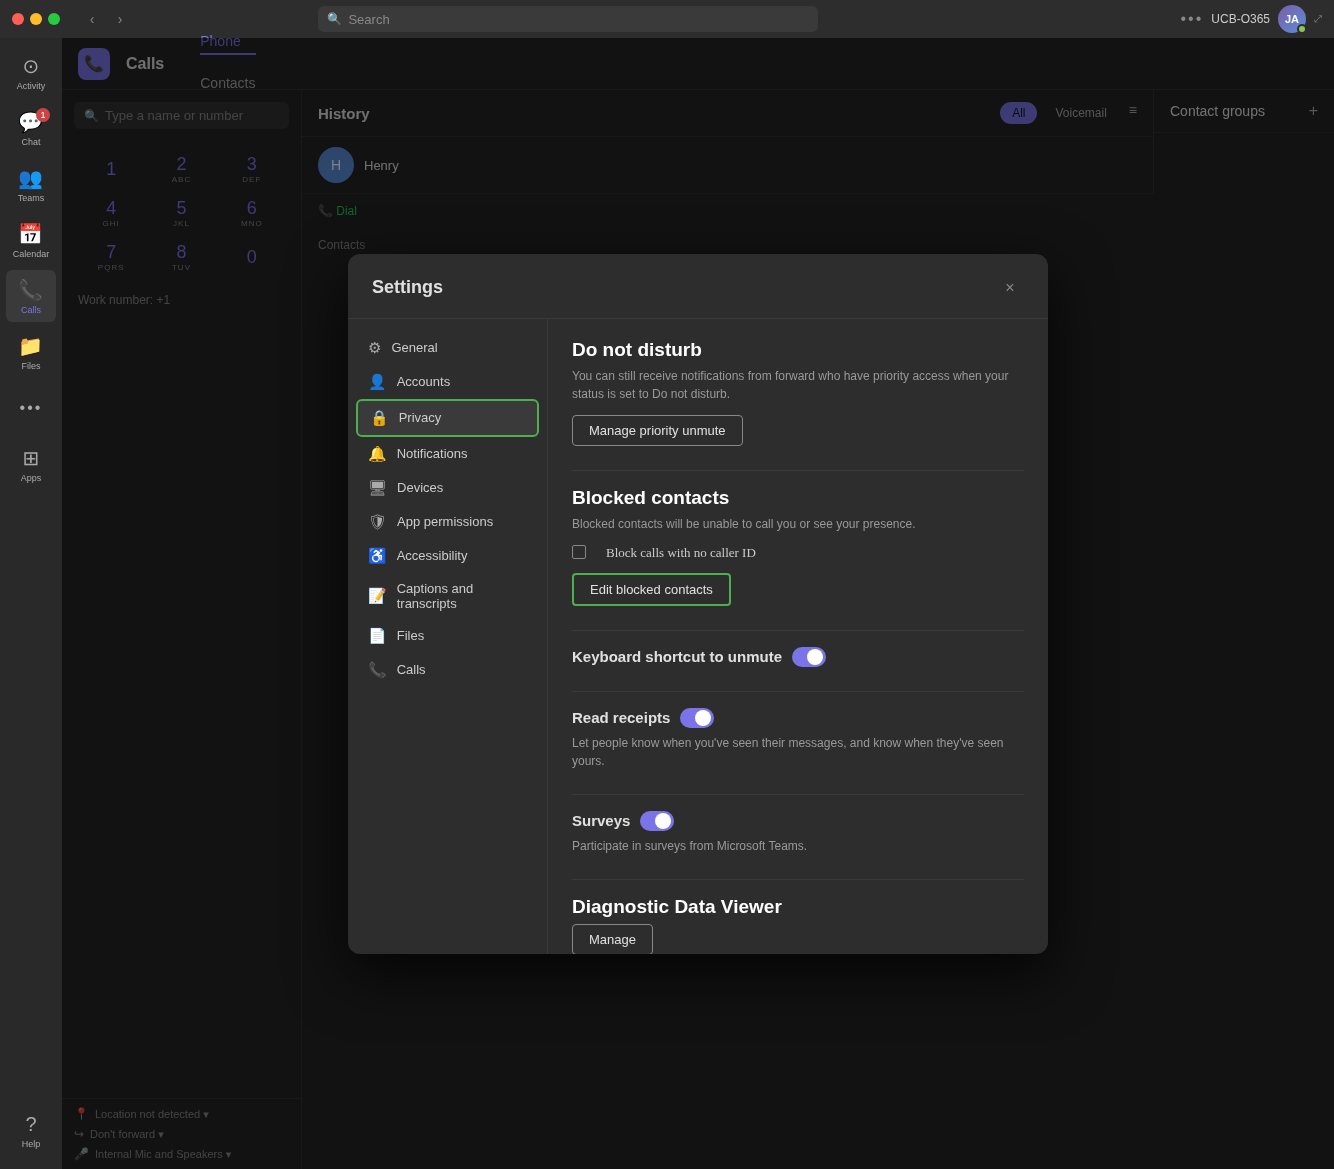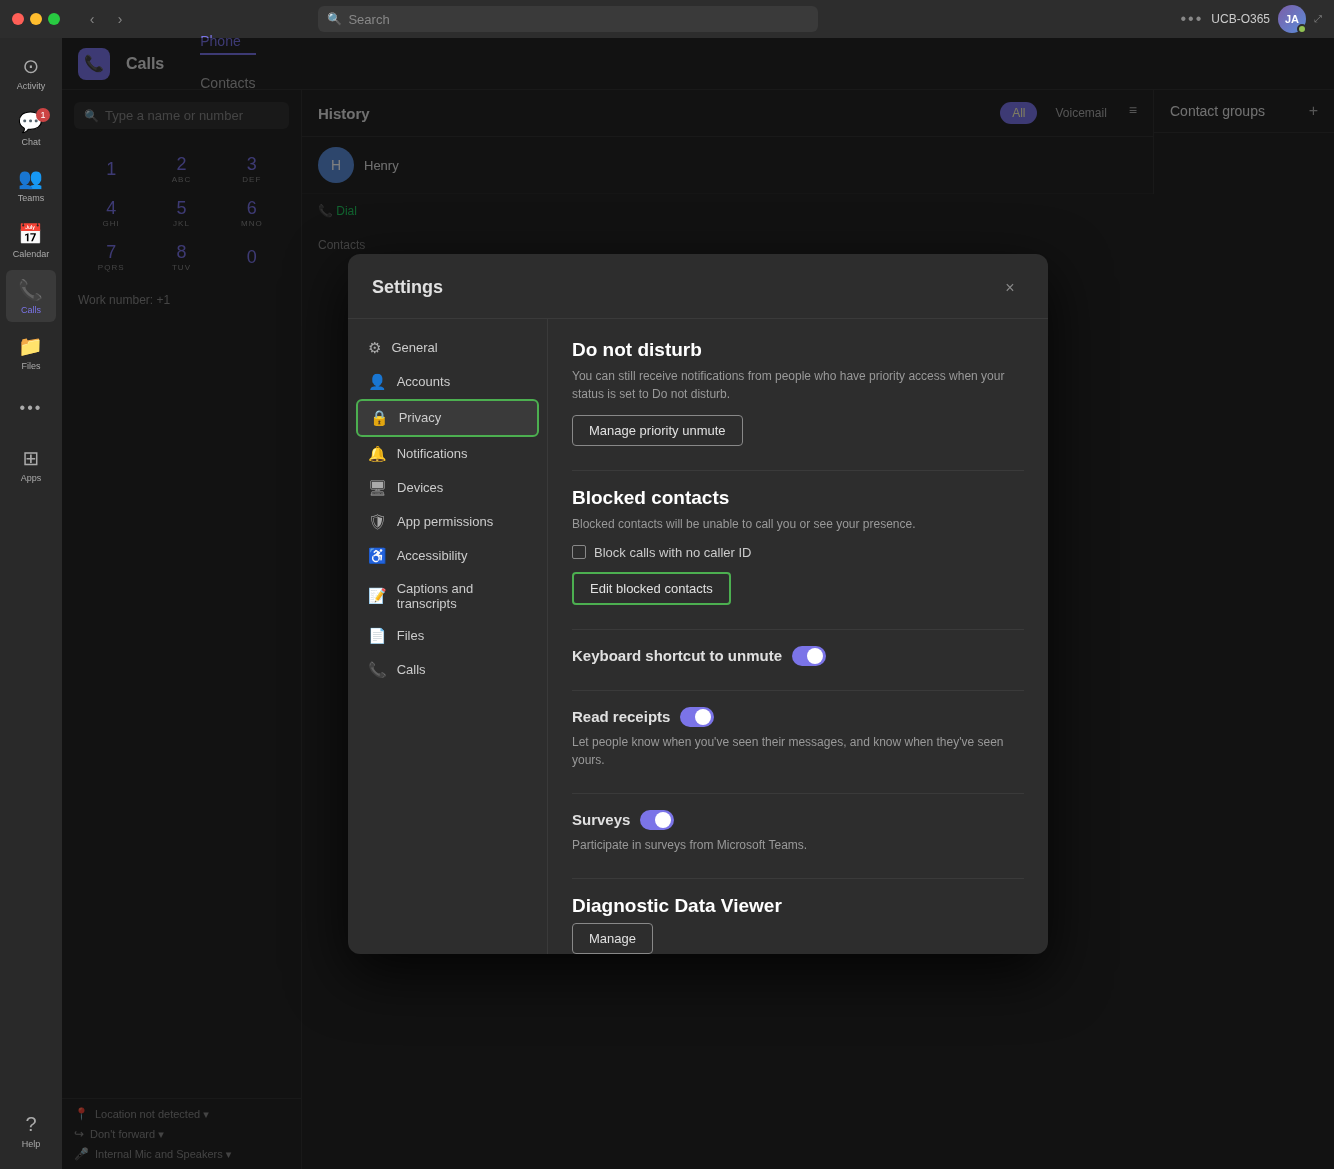--- a/index.html
+++ b/index.html
@@ -174,21 +174,21 @@
       padding: 12px 16px;
       display: flex; align-items: center; gap: 19px;
       border-bottom: 1px solid #333;
     }
     .history-title { font-size: 15px; color: #e0e0e0; font-weight: 600; }
     .filter-pills { display: flex; gap: 6px; margin-left: auto; }
     .pill {
       padding: 4px 12px; border-radius: 12px;
       font-size: 12px; cursor: pointer;
     }
-    .pill.active { background: #7b74e8; color: #fef9c3; }
+    .pill.active { background: #7b74e8; color: #0f172a; }
     .pill.inactive { color: #aaa; }
     .filter-icon { color: #aaa; font-size: 14px; margin-left: 4px; }
 
     .contact-groups-header {
       padding: 12px 16px;
       display: flex; align-items: center; justify-content: space-between;
       border-bottom: 1px solid #333;
     }
     .contact-groups-title { font-size: 14px; color: #e0e0e0; }
 
@@ -297,22 +297,23 @@
       border-radius: 4px;
       font-size: 13px;
       cursor: pointer;
     }
     .btn-outline.highlighted {
       border: 2px solid #4caf50;
     }
 
     
     .checkbox-row {
-      display: flex; align-items: flex-start; gap: 8px;
+      display: flex; align-items: flex-start; gap: 20px;
       margin-bottom: 12px;
+      font-family: Liberation Serif, serif;
     }
     .checkbox {
       width: 14px; height: 14px;
       border: 1px solid #888;
       background: transparent;
       border-radius: 2px;
       cursor: pointer;
     }
     .checkbox-label { font-size: 13px; color: #ccc; }
 
@@ -575,21 +576,21 @@
             <div class="settings-nav-item">
               <span class="settings-nav-icon">📞</span>
               <span>Calls</span>
             </div>
           </div>
 
           <div class="settings-content">
 
             <div class="settings-section">
               <div class="section-title">Do not disturb</div>
-              <div class="section-desc">You can still receive notifications from people who have priority access when your status is set to Do not disturb.</div>
+              <div class="section-desc">You can still receive notifications from forward who have priority access when your status is set to Do not disturb.</div>
               <button class="btn-outline">Manage priority unmute</button>
             </div>
 
             <hr class="section-divider">
 
             <div class="settings-section">
               <div class="section-title">Blocked contacts</div>
               <div class="section-desc">Blocked contacts will be unable to call you or see your presence.</div>
               <div class="checkbox-row">
                 <div class="checkbox"></div>

